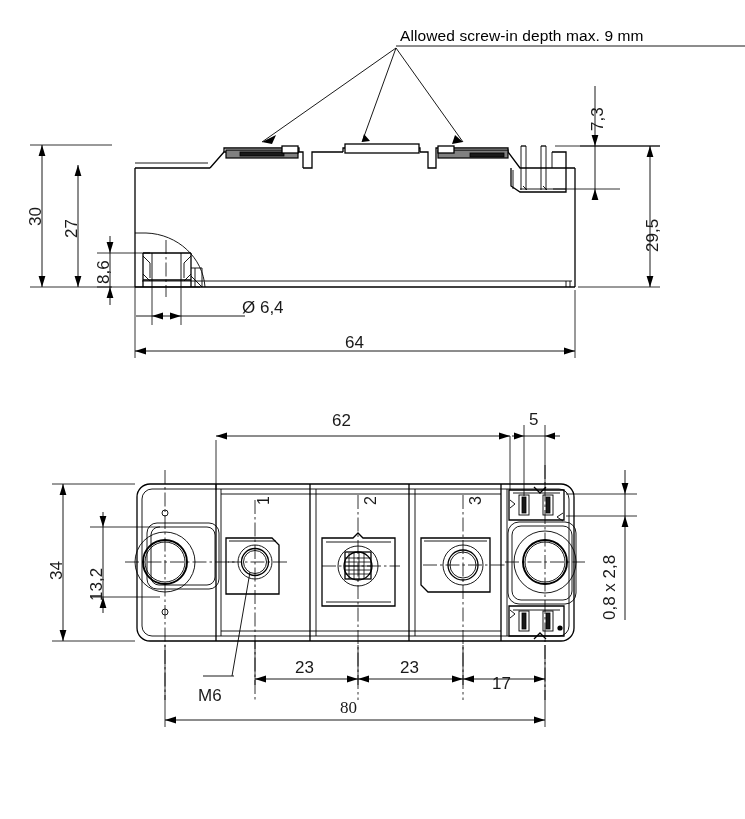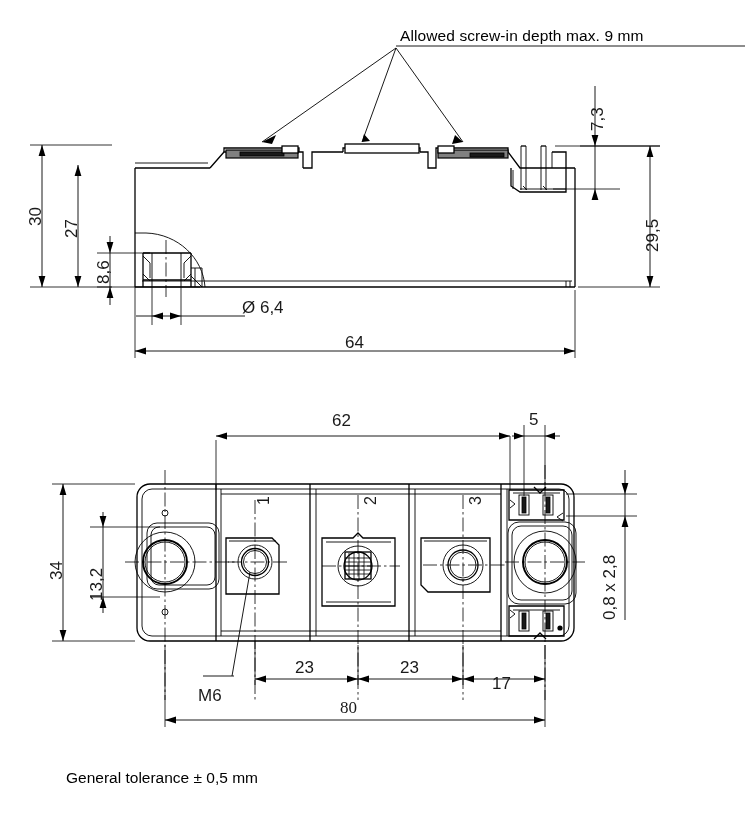--- a/index.html
+++ b/index.html
@@ -325,21 +325,20 @@
         <line class="extln" x1="545" y1="690" x2="545" y2="727"></line>
         <line class="dimln" x1="165" y1="720" x2="545" y2="720"></line>
         <polygon points="165,720 176,716.6 176,723.4" fill="#000"></polygon>
         <polygon points="545,720 534,716.6 534,723.4" fill="#000"></polygon>
       </g>
     </g>
   </svg>
 
   <div class="txt title-txt" style="left:400px;top:27px;">Allowed screw-in depth max. 9 mm</div>
 
-  <div class="txt tol-txt" style="left:66px;top:769px;">General tolerance ± 0,5 mm</div>
 
   <div class="txt dim v" style="left:26px;top:226px;">30</div>
 
   <div class="txt dim v" style="left:62px;top:238px;">27</div>
 
   <div class="txt dim v" style="left:94px;top:284px;">8,6</div>
 
   <div class="txt dim" style="left:198px;top:298px;margin-left:44px;">Ø 6,4</div>
 
   <div class="txt dim" style="left:345px;top:333px;">64</div>

